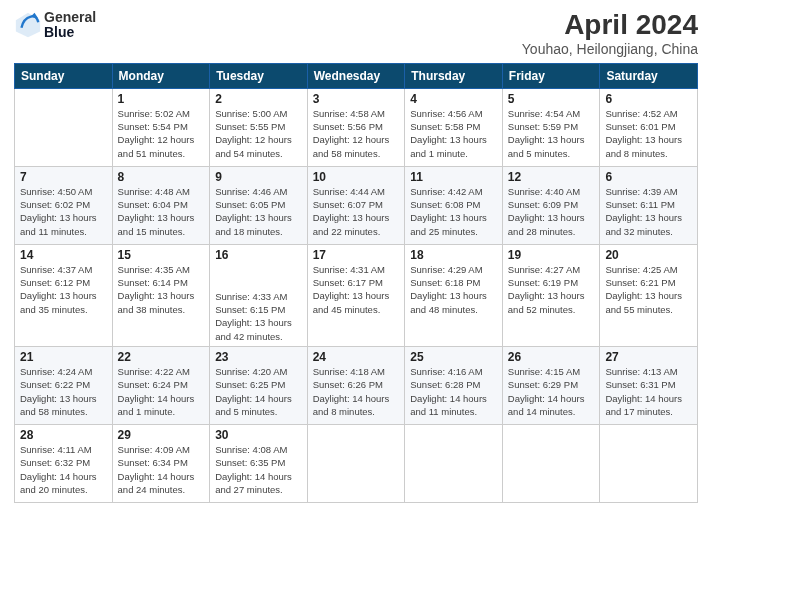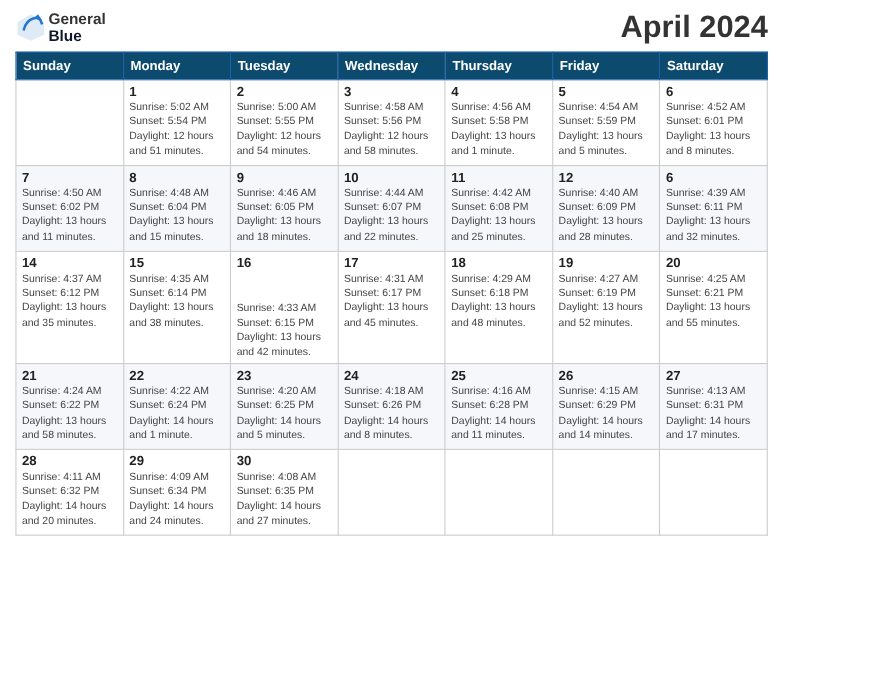--- a/index.html
+++ b/index.html
@@ -110,20 +110,21 @@
         <path d="M8,18 Q10,8 18,6 Q24,4 26,12" fill="none" stroke="#2277cc" stroke-width="2.5"></path>
         <path d="M18,6 L22,2 L26,8" fill="#2277cc"></path>
       </svg>
       <div class="logo-text">
         <span class="logo-general">General</span>
         <span class="logo-blue">Blue</span>
       </div>
     </div>
     <div class="title-block">
       <div class="calendar-title">April 2024</div>
+      <div class="calendar-subtitle">Youhao, Heilongjiang, China</div>
     </div>
   </div>
 
   <table class="calendar-table">
     <thead>
       <tr>
       <th>Sunday</th>
           <th>Monday</th>
           <th>Tuesday</th>
           <th>Wednesday</th>

